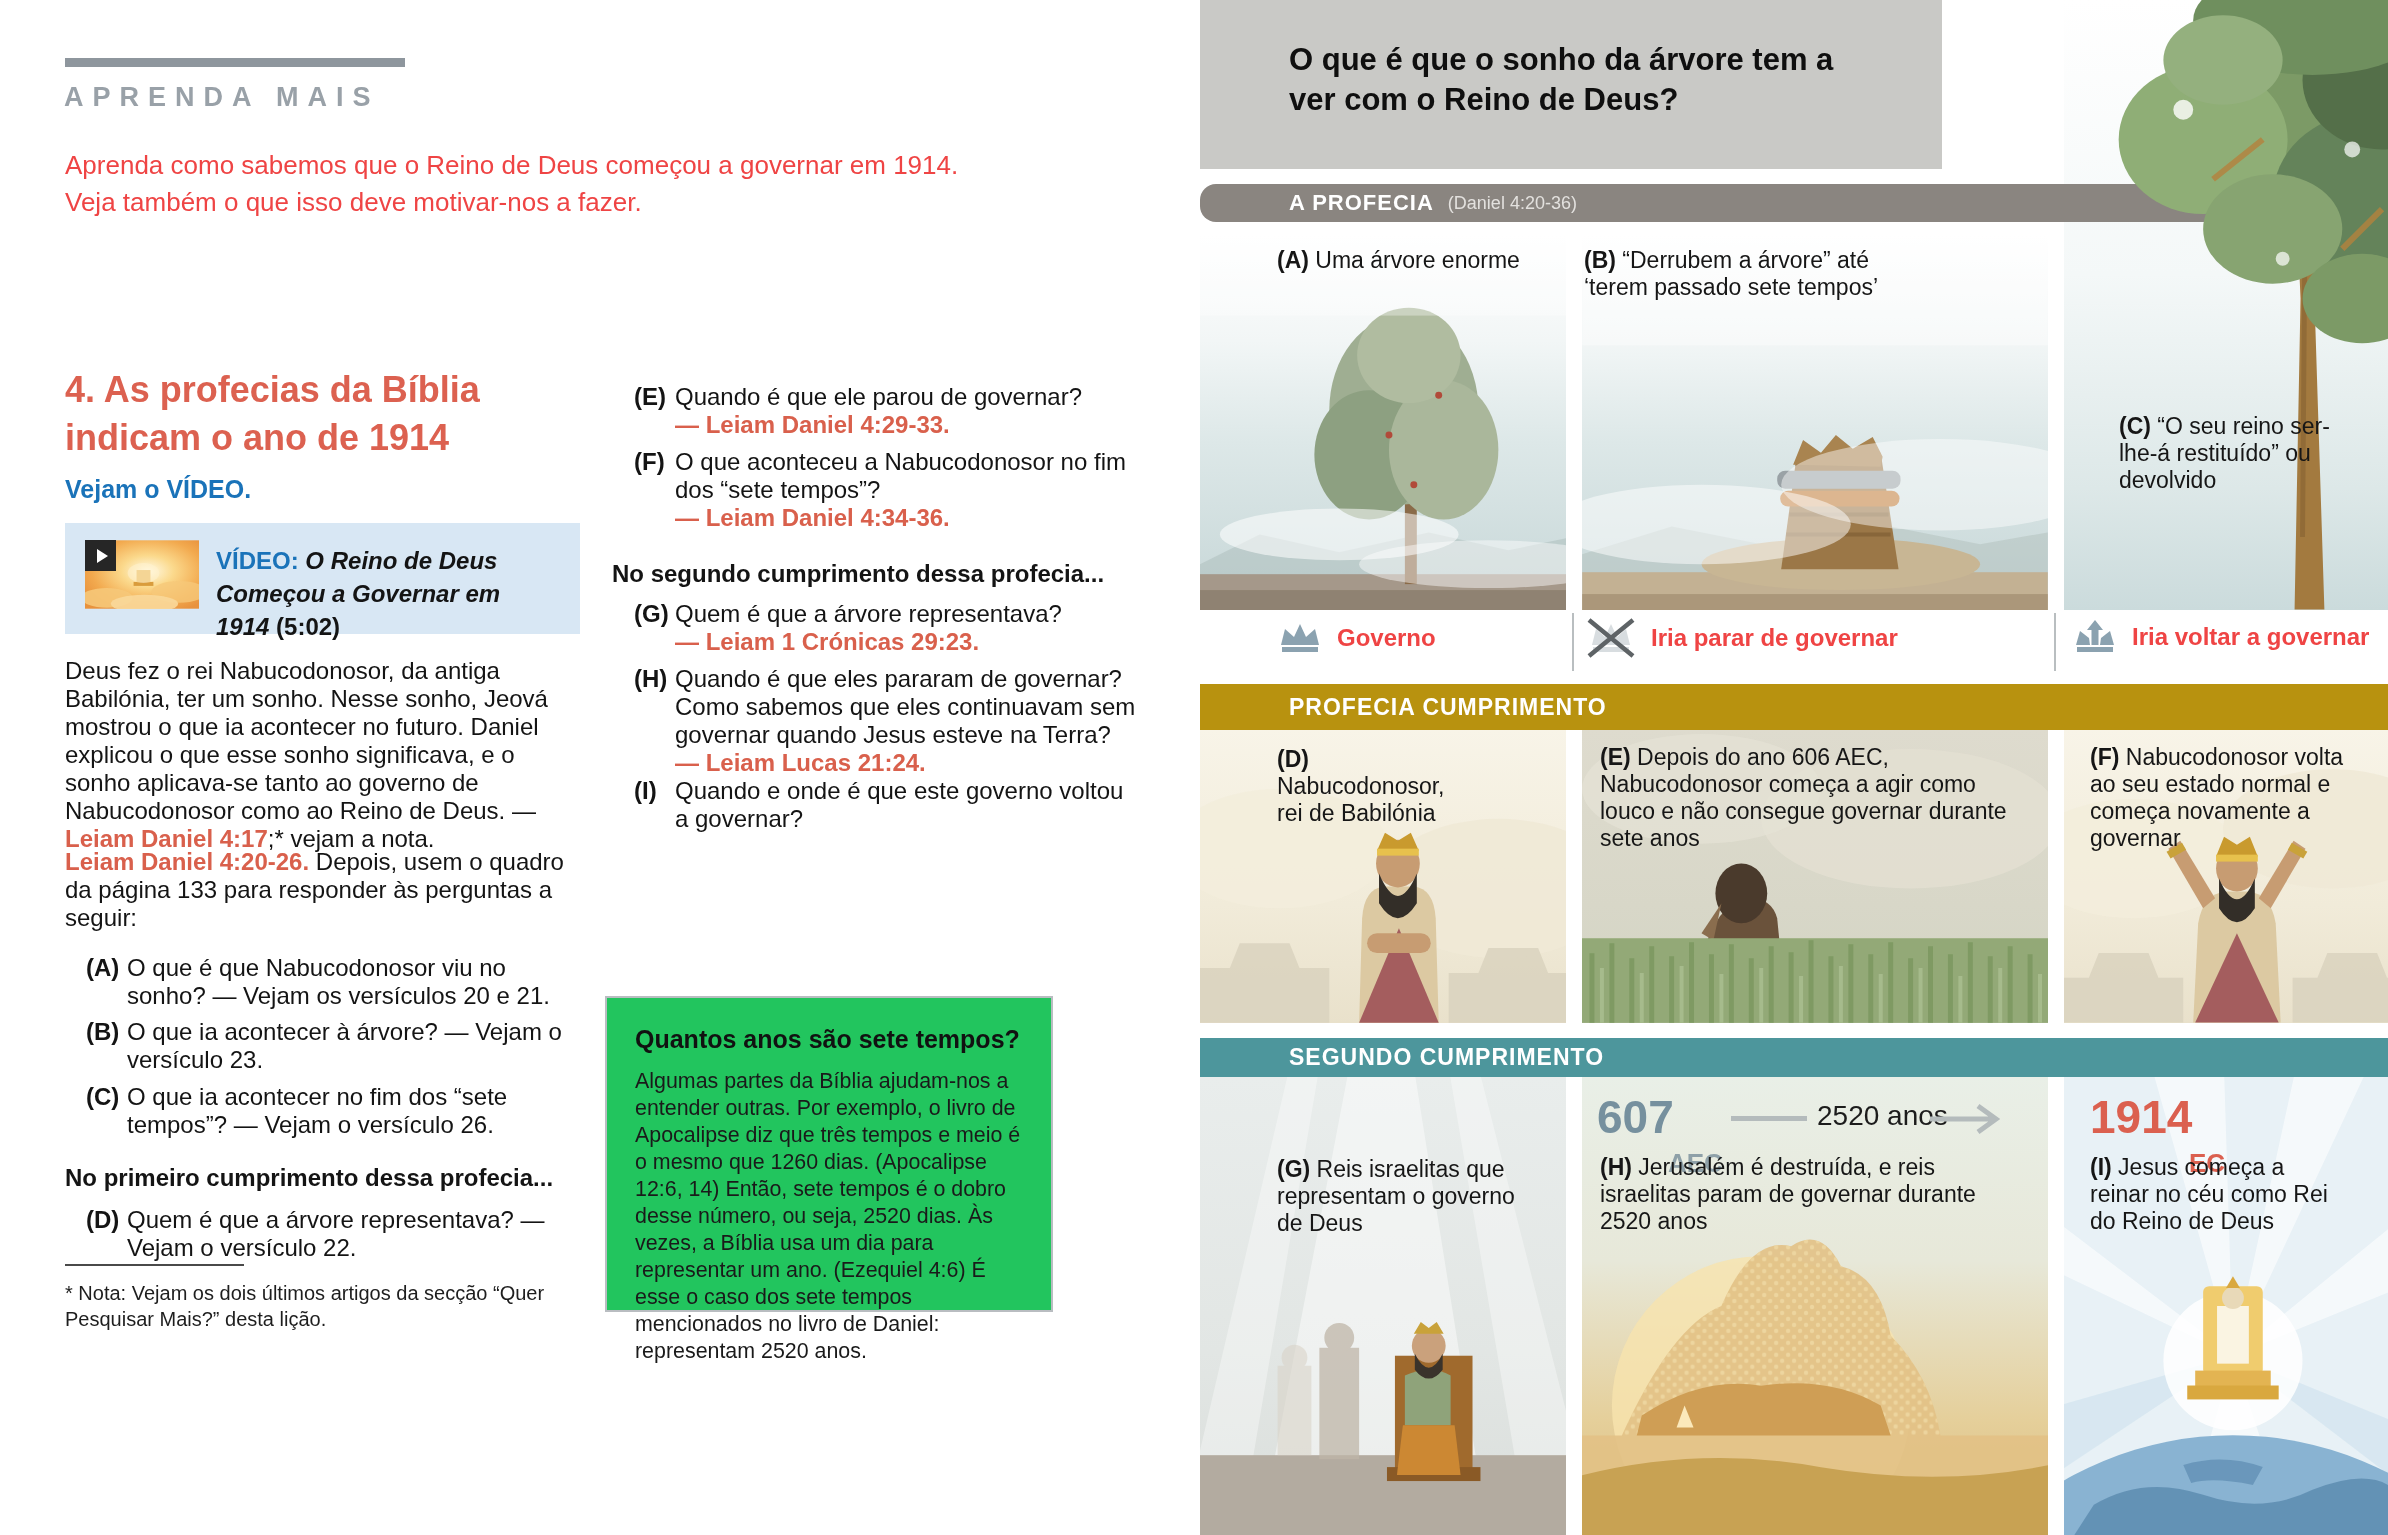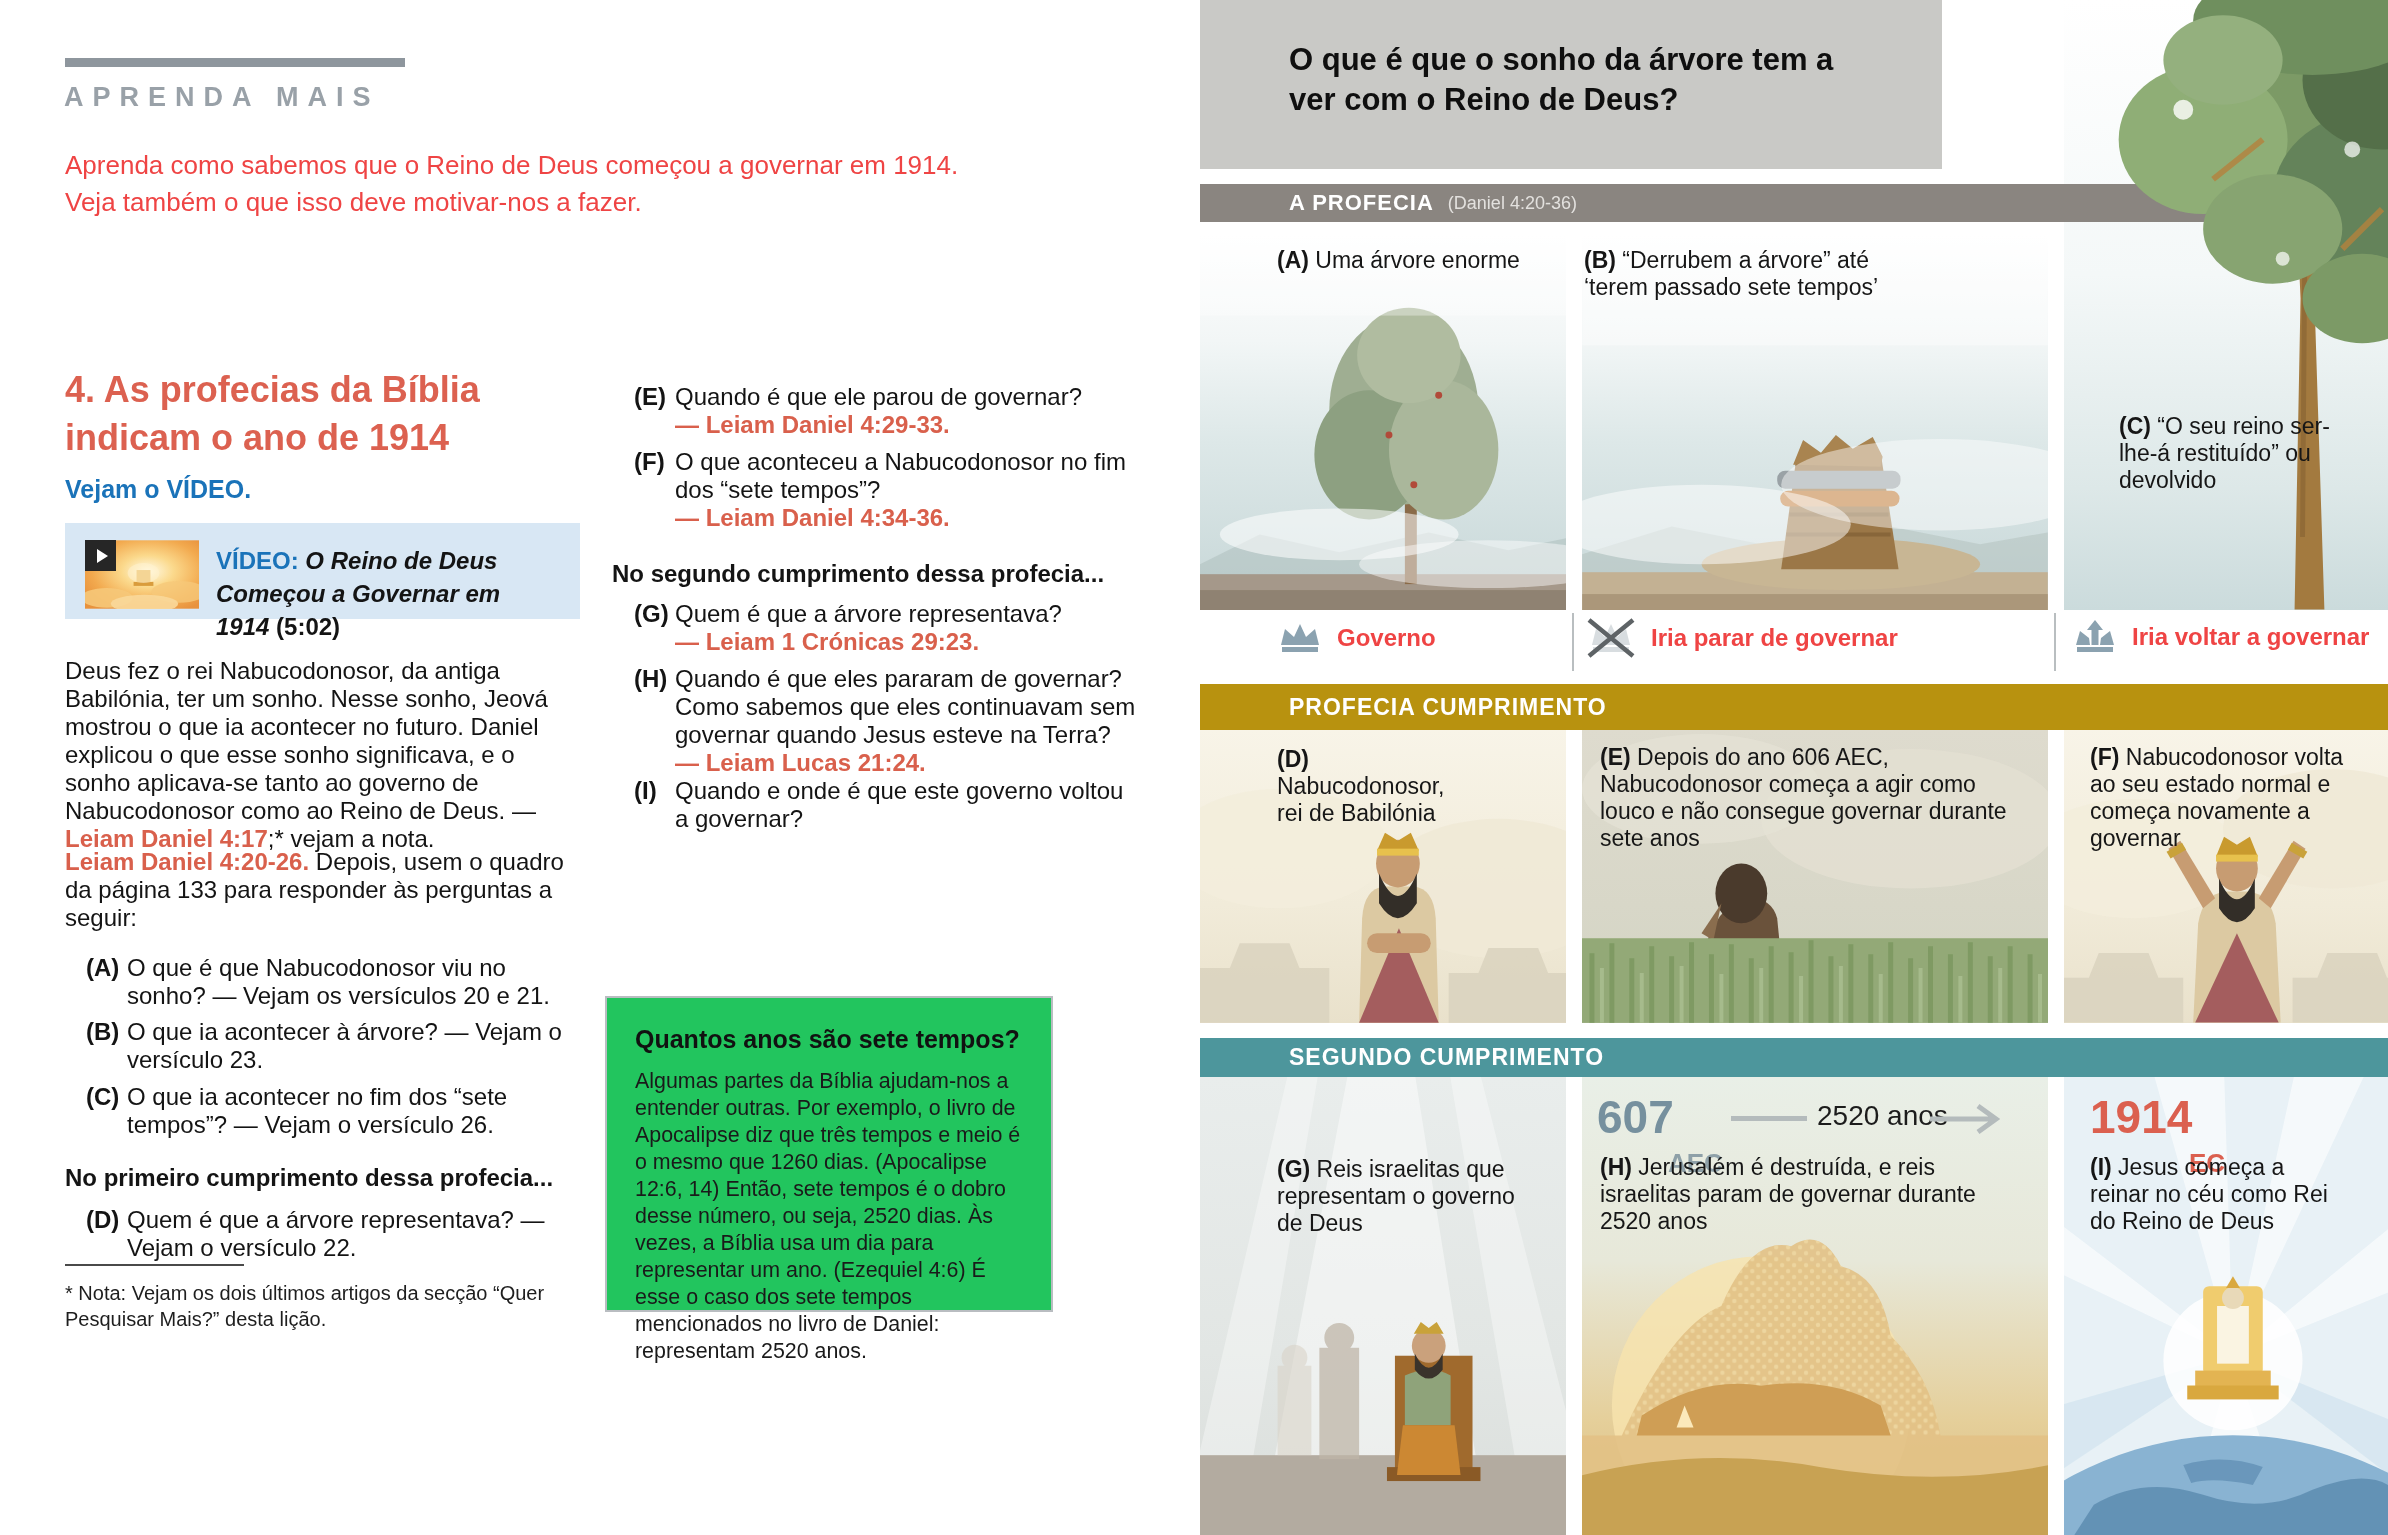--- a/index.html
+++ b/index.html
@@ -5,21 +5,21 @@
   html,body{margin:0;padding:0;background:#ffffff;}
   #canvas{position:relative;width:2388px;height:1535px;background:#fff;overflow:hidden;
           font-family:"Liberation Sans","DejaVu Sans",sans-serif;color:#141414;}
   .abs{position:absolute;}
   
   .kicker-bar{left:65px;top:58px;width:340px;height:9px;background:#8e969d;}
   .kicker{left:64px;top:82px;font-size:27px;font-weight:bold;letter-spacing:9px;color:#99a1a8;}
   .intro{left:65px;top:147px;width:915px;font-size:26px;line-height:37px;color:#ef4444;}
   .heading{left:65px;top:366px;width:478px;font-size:36px;line-height:48px;font-weight:bold;color:#dc6150;}
   .video-link{left:65px;top:475px;font-size:25px;font-weight:bold;color:#1a73b9;cursor:pointer;}
-  .video-box{left:65px;top:523px;width:515px;height:96px;background:#d8e7f4;}
+  .video-box{left:65px;top:523px;width:515px;height:111px;background:#d8e7f4;}
   .thumb{left:20px;top:17px;width:114px;height:69px;overflow:hidden;cursor:pointer;}
   .play{left:0;top:0;width:31px;height:31px;background:#262626;display:flex;align-items:center;justify-content:center;}
   .play::after{content:"";display:block;margin-left:3px;border-left:11px solid #fff;border-top:7px solid transparent;border-bottom:7px solid transparent;}
   .vcap{left:151px;top:21px;width:343px;font-size:24px;line-height:33px;color:#141414;}
   .vlabel{color:#1a73b9;font-weight:bold;}
   .vtitle{font-style:italic;font-weight:bold;}
   .vdur{font-weight:bold;}
   .para{left:65px;width:519px;font-size:24px;line-height:28px;color:#141414;}
   .coral{color:#d9604c;font-weight:bold;}
   .q{width:443px;font-size:24px;line-height:28px;color:#141414;}
@@ -27,21 +27,21 @@
   .q .q-ref{display:block;color:#d9604c;font-weight:bold;}
   .subhead{font-size:24px;font-weight:bold;color:#141414;}
   .fn-rule{left:65px;top:1264px;width:179px;height:0;border-top:2px solid #4a4a4a;}
   .footnote{left:65px;top:1280px;width:517px;font-size:20px;line-height:26px;color:#1e1e1e;}
   .sidebox{left:605px;top:996px;width:448px;height:316px;border:2px solid #b9bdc1;background:#22c55e;box-sizing:border-box;padding:27px 28px;}
   .sidebox h3{margin:0 0 14px 0;font-size:25px;font-weight:bold;color:#111;}
   .sidebox p{margin:0;font-size:21.4px;line-height:27px;color:#1a1a1a;}
   
   .hdr-gray{left:1200px;top:0;width:742px;height:169px;background:#c9c9c6;z-index:1;}
   .r-title{left:1289px;top:40px;width:597px;font-size:31px;line-height:40px;font-weight:bold;color:#0f0f0f;z-index:2;}
-  .profecia-bar{left:1200px;top:184px;width:1188px;height:38px;background:#8a8580;z-index:3;display:flex;align-items:center;}
+  .profecia-bar{left:1200px;top:184px;width:1188px;height:38px;background:#8a8580;z-index:3;display:flex;align-items:center;border-radius:16px;}
   .profecia-bar .lbl{margin-left:89px;font-size:22px;font-weight:bold;color:#fff;letter-spacing:1px;}
   .profecia-bar .ref{margin-left:14px;font-size:18px;color:#e3e1de;}
   .band-bar{left:1200px;width:1188px;display:flex;align-items:center;z-index:3;}
   .band-bar .lbl{margin-left:89px;font-size:23px;font-weight:bold;color:#fff;letter-spacing:1px;}
   .gold{top:684px;height:46px;background:#b8920f;}
   .teal{top:1038px;height:39px;background:#4d969c;}
   .panel{overflow:hidden;z-index:1;}
   .sky{background:linear-gradient(180deg,#ffffff 0%,#f2f6f6 28%,#dde8e8 55%,#c6d6d7 100%);}
   .cream{background:linear-gradient(180deg,#f8f4e8 0%,#f1ebd9 60%,#e9e1cb 100%);}
   .graycream{background:linear-gradient(180deg,#dedbce 0%,#d8d7c8 60%,#d2d4c3 100%);}

